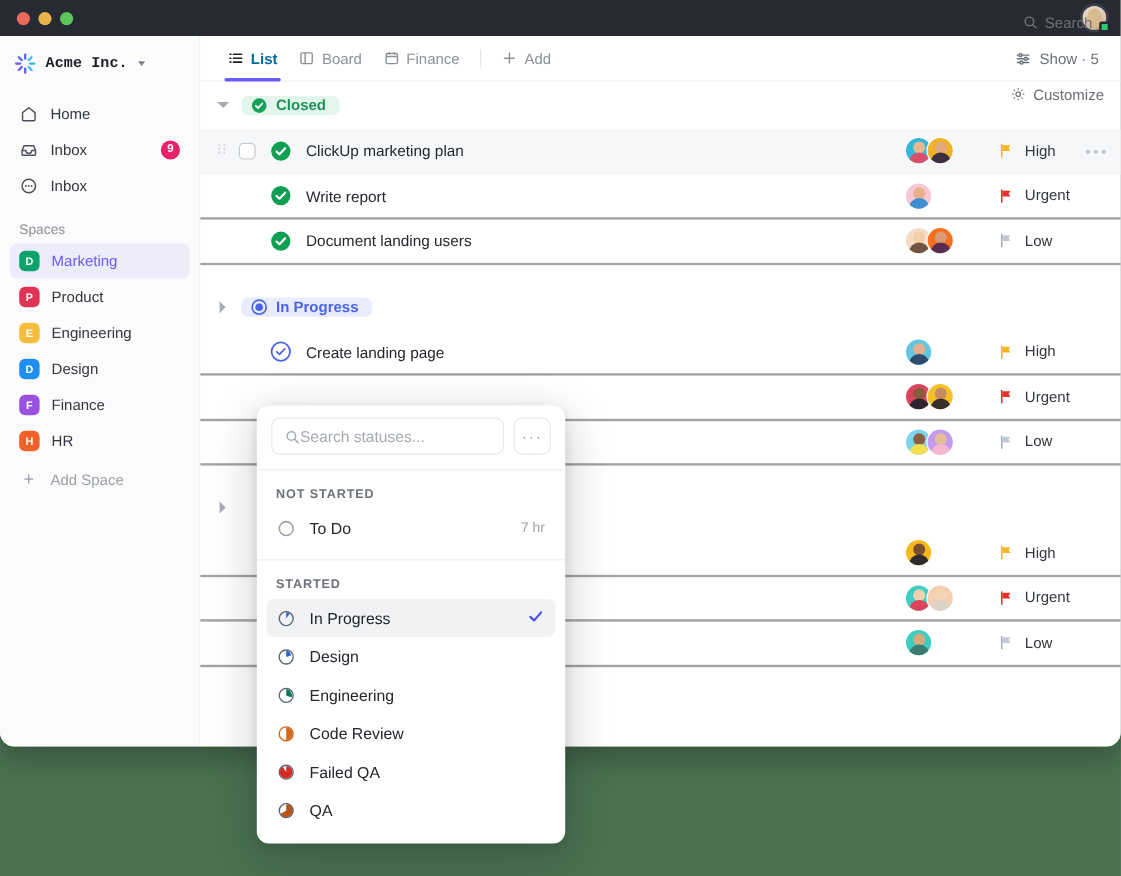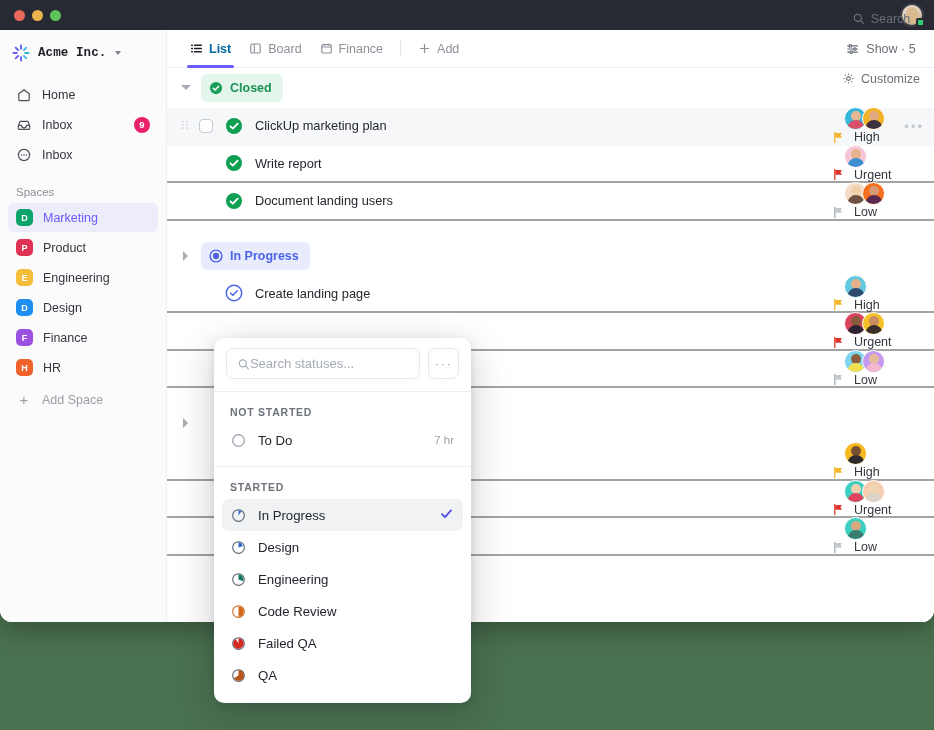--- a/index.html
+++ b/index.html
@@ -139,41 +139,41 @@
     border-left: 5px solid transparent; border-right: 5px solid transparent;
     border-top: 5.5px solid #a7abb3;
   }
   .tri.collapsed i {
     border-left: 5.5px solid #a7abb3; border-right: 0;
     border-top: 5px solid transparent; border-bottom: 5px solid transparent;
     left: 2px; top: -5px;
   }
   .chip {
     display: inline-flex; align-items: center; gap: 7px;
-    height: 28px; padding: 0 11px 0 8px; border-radius: 6px;
+    height: 16px; padding: 0 11px 0 8px; border-radius: 6px;
     font-size: 12.5px; font-weight: bold;
   }
   .chip.closed { background: #e4f6ec; color: #1b9256; }
   .chip.inprog { background: #e9ecfd; color: #4b63e8; }
 
   .row {
     display: flex; align-items: center; height: 37.5px;
     border-bottom: 2px solid #a3a3a3; position: relative; padding-left: 14px;
   }
   .row.hover { background: #f6f7f9; border-bottom-color: transparent; }
   .grip { width: 10px; flex: 0 0 10px; opacity: .45; }
   .cb {
     width: 14px; height: 14px; flex: 0 0 14px; margin-left: 8px;
     border: 1.5px solid #c6cad1; border-radius: 4px; background: #fff;
   }
   .row-status { width: 18px; height: 18px; flex: 0 0 18px; margin-left: 12px; }
   .row-title { font-size: 12.8px; color: #24272e; margin-left: 12px; white-space: nowrap; }
   .row-right {
     margin-left: auto; display: flex; align-items: center;
-    padding-right: 10px; gap: 0; flex-direction: column;
+    padding-right: 10px; gap: 0;
   }
   .avstack { display: flex; width: 70px; justify-content: flex-start; padding-left:10px;}
   .av {
     width: 23px; height: 23px; border-radius: 50%; border: 1.6px solid #fff;
     margin-left: -5px; position: relative; overflow: hidden; flex: 0 0 23px;
   }
   .av:first-child { margin-left: 0; }
   .av .head {
     position: absolute; left: 50%; top: 3px; transform: translateX(-50%);
     width: 10px; height: 10px; border-radius: 50%;

